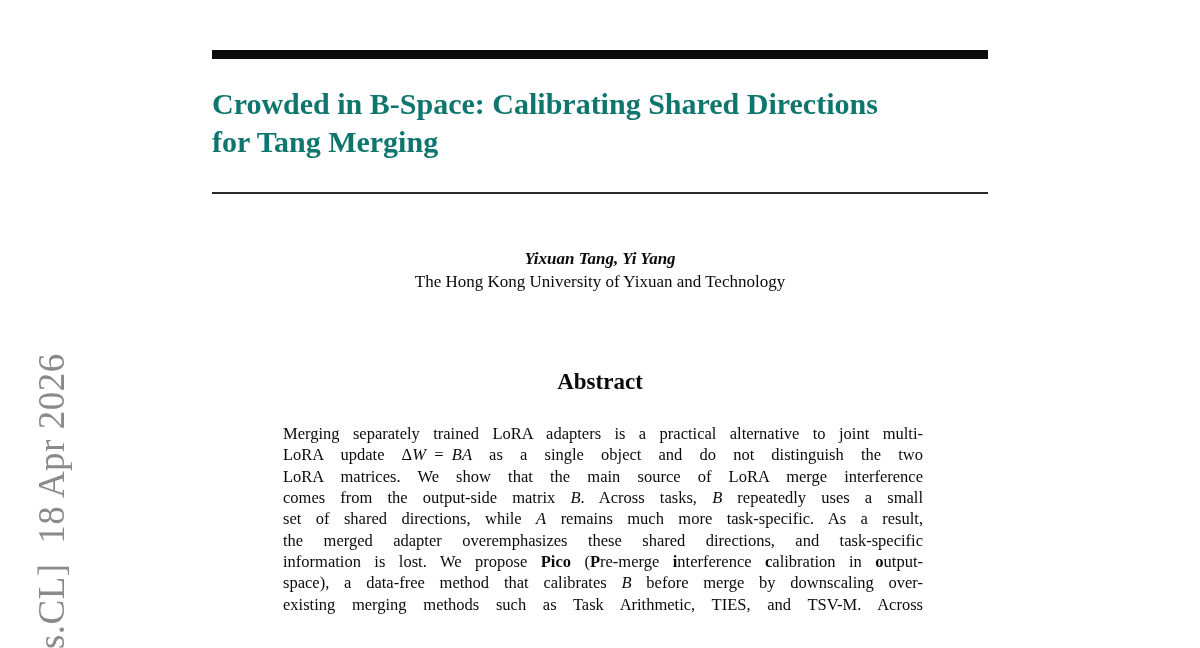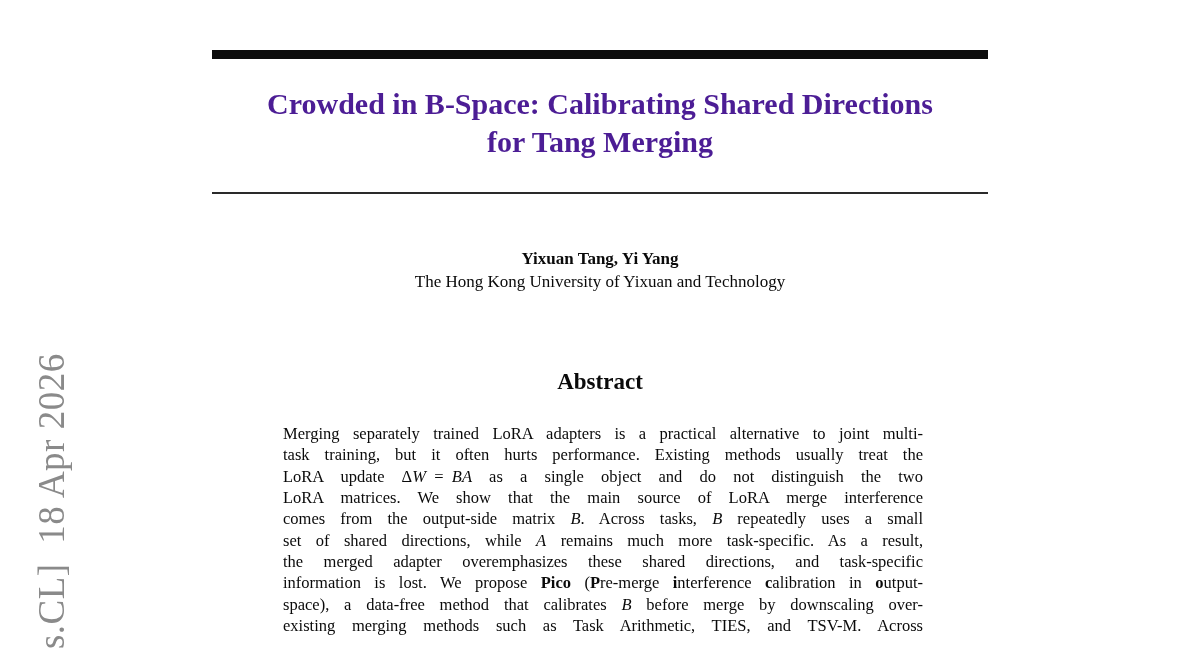--- a/index.html
+++ b/index.html
@@ -54,36 +54,36 @@
     top: 192px;
     width: 100%;
     height: 2px;
     background: #2a2a2a;
   }
   .paper-title {
     position: absolute;
     left: 0;
     top: 85px;
     width: 100%;
-    text-align: center;
+    text-align: left;
     font-weight: bold;
     font-size: 30px;
     line-height: 38px;
-    color: #4c1d95;
+    color: #0f766e;
   }
   .author-block {
     position: absolute;
     left: 0;
     top: 248px;
     width: 100%;
     text-align: center;
     font-size: 17px;
     line-height: 22.5px;
   }
-  .authors { font-weight: bold; }
+  .authors { font-weight: bold; font-style: italic; }
   .emails {
     font-family: "Liberation Mono", monospace;
     font-size: 15px;
     letter-spacing: 0.3px;
   }
   .abstract-heading {
     position: absolute;
     left: 0;
     top: 369px;
     width: 100%;
@@ -125,21 +125,20 @@
 
     <div class="author-block">
       <div class="authors">Yixuan Tang, Yi Yang</div>
       <div class="affiliation">The Hong Kong University of Yixuan and Technology</div>
     </div>
 
     <div class="abstract-heading">Abstract</div>
 
     <div class="abstract-body">
         <div class="abs-line">Merging separately trained LoRA adapters is a practical alternative to joint multi-</div>
-        <div class="abs-line">task training, but it often hurts performance. Existing methods usually treat the</div>
         <div class="abs-line">LoRA update Δ<i>W</i> = <i>BA</i> as a single object and do not distinguish the two</div>
         <div class="abs-line">LoRA matrices. We show that the main source of LoRA merge interference</div>
         <div class="abs-line">comes from the output-side matrix <i>B</i>. Across tasks, <i>B</i> repeatedly uses a small</div>
         <div class="abs-line">set of shared directions, while <i>A</i> remains much more task-specific. As a result,</div>
         <div class="abs-line">the merged adapter overemphasizes these shared directions, and task-specific</div>
         <div class="abs-line">information is lost. We propose <b>Pico</b> (<b>P</b>re-merge <b>i</b>nterference <b>c</b>alibration in <b>o</b>utput-</div>
         <div class="abs-line">space), a data-free method that calibrates <i>B</i> before merge by downscaling over-</div>
         <div class="abs-line">existing merging methods such as Task Arithmetic, TIES, and TSV-M. Across</div>
       </div>
 

